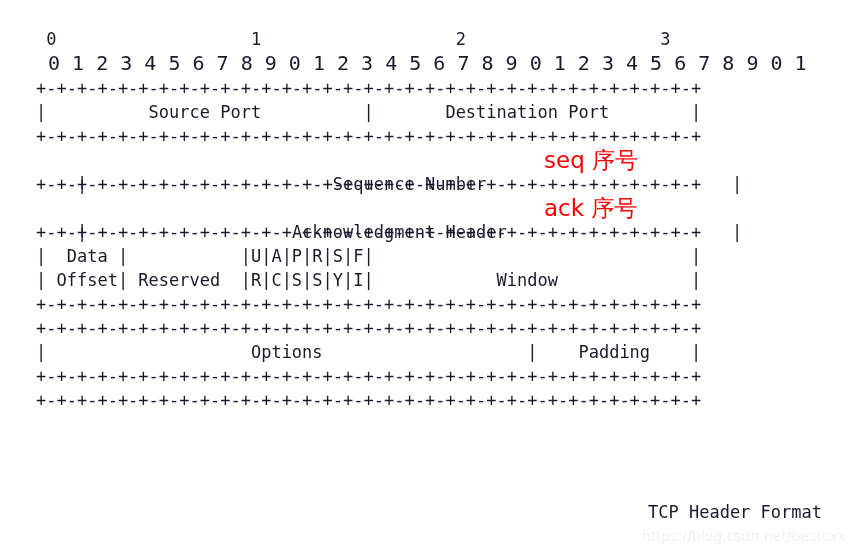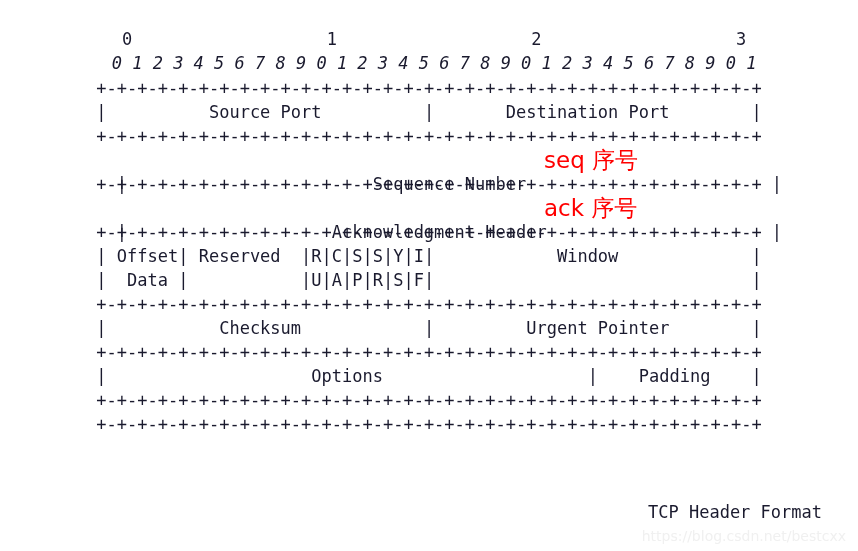--- a/index.html
+++ b/index.html
@@ -14,21 +14,20 @@
     position: relative;
     overflow: hidden;
     font-family: "DejaVu Sans Mono", "Liberation Mono", monospace;
   }
 
   #diagram {
     position: absolute;
     left: 36px;
     top: 28px;
     width: 786px;
-    text-align: center;
   }
 
   
   .mono-row {
     font-family: "DejaVu Sans Mono", "Liberation Mono", monospace;
     font-size: 17px;
     line-height: 24px;
     height: 24px;
     color: #1a1a2e;
     white-space: pre;
@@ -38,26 +37,25 @@
   .ruler-decades {
     font-family: "DejaVu Sans Mono", "Liberation Mono", monospace;
     font-size: 17px;
     line-height: 22px;
     height: 22px;
     color: #1a1a2e;
     white-space: pre;
   }
   .ruler-digits {
     font-family: "DejaVu Sans Mono", "Liberation Mono", monospace;
-    font-size: 17px;
+    font-size: 20px;
     line-height: 26px;
     height: 26px;
     color: #1a1a2e;
     white-space: pre;
-    font-style: italic;
   }
   .sep-row {
     font-family: "DejaVu Sans Mono", "Liberation Mono", monospace;
     font-size: 17px;
     line-height: 24px;
     height: 24px;
     color: #1a1a2e;
     white-space: pre;
   }
 
@@ -122,26 +120,25 @@
 
   <div class="sep-row">+-+-+-+-+-+-+-+-+-+-+-+-+-+-+-+-+-+-+-+-+-+-+-+-+-+-+-+-+-+-+-+-+</div>
 
   <div class="mono-row">
     <span>|                    Acknowledgment Header                      |</span>
     <span class="annot annot-ack">ack 序号</span>
   </div>
 
   <div class="sep-row">+-+-+-+-+-+-+-+-+-+-+-+-+-+-+-+-+-+-+-+-+-+-+-+-+-+-+-+-+-+-+-+-+</div>
 
+  <div class="mono-row">|  Data |           |U|A|P|R|S|F|                               |</div>
   <div class="mono-row">| Offset| Reserved  |R|C|S|S|Y|I|            Window             |</div>
-  <div class="mono-row">|  Data |           |U|A|P|R|S|F|                               |</div>
 
   <div class="sep-row">+-+-+-+-+-+-+-+-+-+-+-+-+-+-+-+-+-+-+-+-+-+-+-+-+-+-+-+-+-+-+-+-+</div>
 
-  <div class="mono-row">|           Checksum            |         Urgent Pointer        |</div>
 
   <div class="sep-row">+-+-+-+-+-+-+-+-+-+-+-+-+-+-+-+-+-+-+-+-+-+-+-+-+-+-+-+-+-+-+-+-+</div>
 
   <div class="mono-row">|                    Options                    |    Padding    |</div>
 
   <div class="sep-row">+-+-+-+-+-+-+-+-+-+-+-+-+-+-+-+-+-+-+-+-+-+-+-+-+-+-+-+-+-+-+-+-+</div>
 
 
   <div class="sep-row">+-+-+-+-+-+-+-+-+-+-+-+-+-+-+-+-+-+-+-+-+-+-+-+-+-+-+-+-+-+-+-+-+</div>
 

